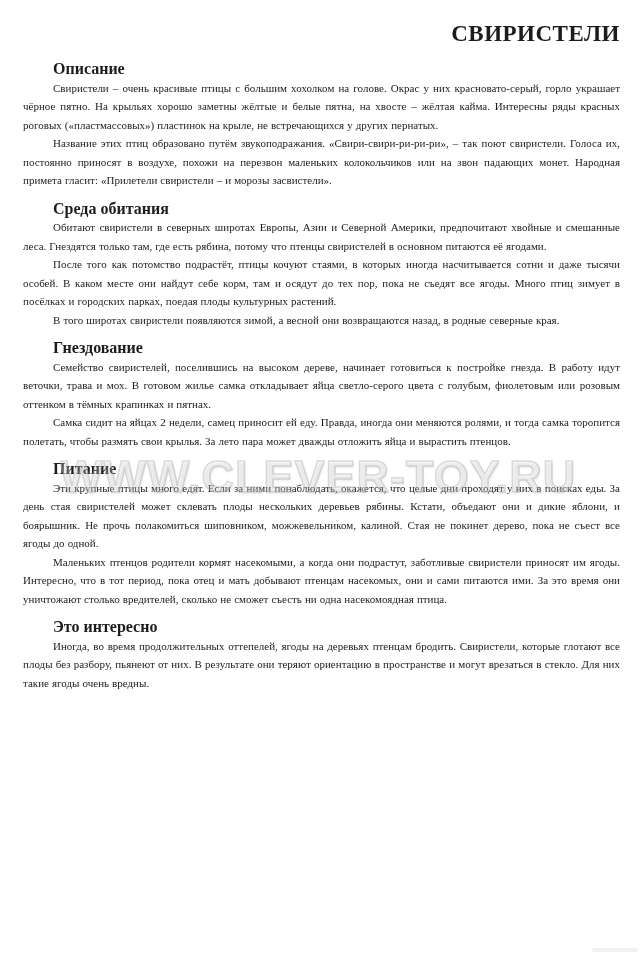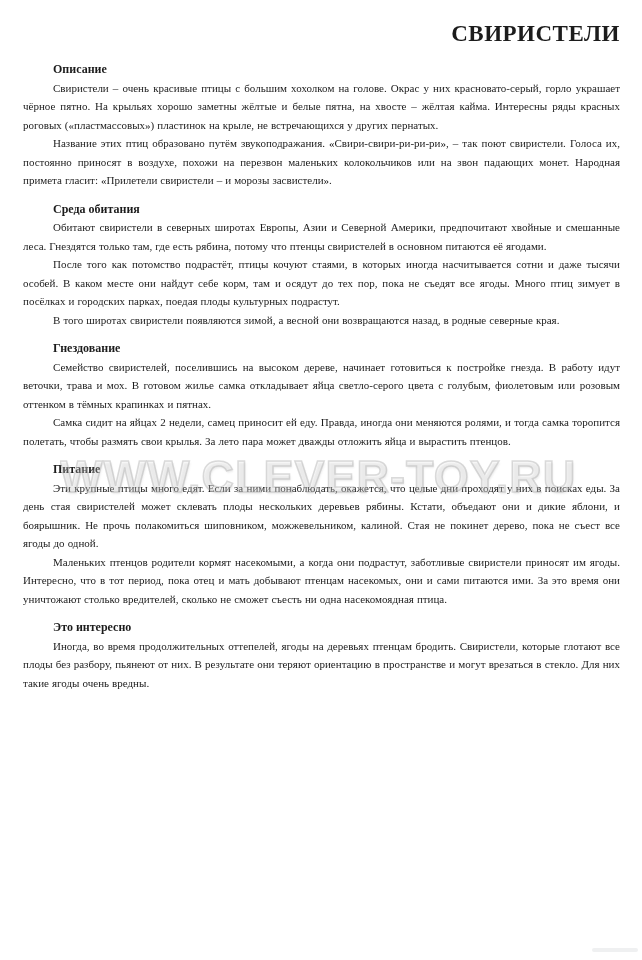--- a/index.html
+++ b/index.html
@@ -25,21 +25,21 @@
   .title {
     font-size: 23px;
     font-weight: bold;
     text-align: right;
     letter-spacing: 0.5px;
     margin: 21px 0 13px 0;
     line-height: 26px;
   }
   .section { margin: 0; }
   .section h2 {
-    font-size: 12px;
+    font-size: 16px;
     font-weight: bold;
     margin: 10px 0 0 0;
     padding-left: 30px;
     line-height: 18.5px;
   }
   .section p {
     font-size: 11px;
     line-height: 18.5px;
     text-align: justify;
     text-indent: 30px;
@@ -84,21 +84,21 @@
 
     <div class="section">
       <h2>Описание</h2>
       <p>Свиристели – очень красивые птицы с большим хохолком на голове. Окрас у них красновато-серый, горло украшает чёрное пятно. На крыльях хорошо заметны жёлтые и белые пятна, на хвосте – жёлтая кайма. Интересны ряды красных роговых («пластмассовых») пластинок на крыле, не встречающихся у других пернатых.</p>
       <p>Название этих птиц образовано путём звукоподражания. «Свири-свири-ри-ри-ри», – так поют свиристели. Голоса их, постоянно приносят в воздухе, похожи на перезвон маленьких колокольчиков или на звон падающих монет. Народная примета гласит: «Прилетели свиристели – и морозы засвистели».</p>
     </div>
 
     <div class="section">
       <h2>Среда обитания</h2>
       <p>Обитают свиристели в северных широтах Европы, Азии и Северной Америки, предпочитают хвойные и смешанные леса. Гнездятся только там, где есть рябина, потому что птенцы свиристелей в основном питаются её ягодами.</p>
-      <p>После того как потомство подрастёт, птицы кочуют стаями, в которых иногда насчитывается сотни и даже тысячи особей. В каком месте они найдут себе корм, там и осядут до тех пор, пока не съедят все ягоды. Много птиц зимует в посёлках и городских парках, поедая плоды культурных подрастут.</p>
+      <p>После того как потомство подрастёт, птицы кочуют стаями, в которых иногда насчитывается сотни и даже тысячи особей. В каком месте они найдут себе корм, там и осядут до тех пор, пока не съедят все ягоды. Много птиц зимует в посёлках и городских парках, поедая плоды культурных растений.</p>
       <p>В того широтах свиристели появляются зимой, а весной они возвращаются назад, в родные северные края.</p>
     </div>
 
     <div class="section">
       <h2>Гнездование</h2>
       <p>Семейство свиристелей, поселившись на высоком дереве, начинает готовиться к постройке гнезда. В работу идут веточки, трава и мох. В готовом жилье самка откладывает яйца светло-серого цвета с голубым, фиолетовым или розовым оттенком в тёмных крапинках и пятнах.</p>
       <p>Самка сидит на яйцах 2 недели, самец приносит ей еду. Правда, иногда они меняются ролями, и тогда самка торопится полетать, чтобы размять свои крылья. За лето пара может дважды отложить яйца и вырастить птенцов.</p>
     </div>
 
     <div class="section">

